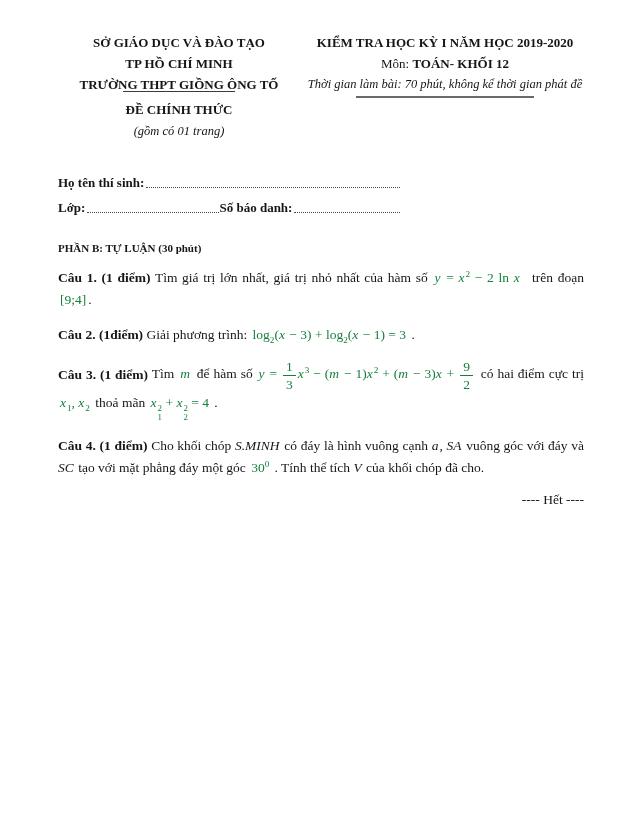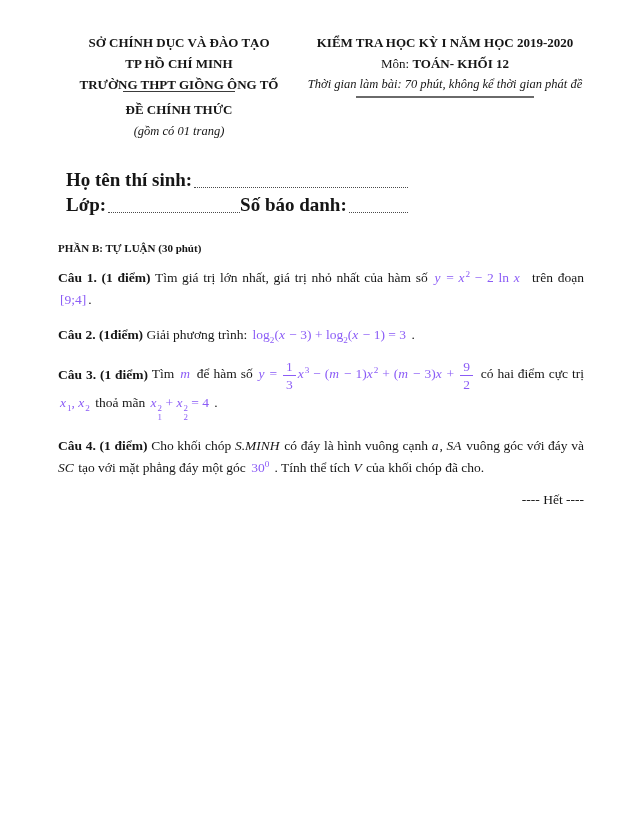--- a/index.html
+++ b/index.html
@@ -20,50 +20,50 @@
   .h-right .exam-title { font-weight:bold; }
   .h-right .subject-line { }
   .h-right .subject-value { font-weight:bold; }
   .h-right .time-note { font-style:italic; font-size:12.5px; }
   .rule-left { width:112px; height:0; border-bottom:1.5px solid #3b3b3b; margin:-4px auto 4px; }
   .rule-right { width:178px; height:0; border-bottom:2px solid #6a6a6a; margin:1px auto 0; }
   .de-chinh-thuc { margin-top:7px; }
   .gom-co { font-weight:normal; font-style:italic; font-size:12.5px; margin-top:1px; }
 
   
-  .student { margin-top:24px; margin-left:8px; width:342px; font-size:19px; font-weight:bold; }
+  .student { margin-top:24px; margin-left:0; width:342px; font-size:13px; font-weight:bold; }
   .s-row { display:flex; align-items:flex-end; height:25px; }
   .s-label { white-space:nowrap; }
   .dots { flex:1 1 auto; border-bottom:1.6px dotted #4a4a4a; margin:0 0 3px 2px; height:0; }
   .dots-fixed { flex:0 0 132px; }
 
   
   .section-title { margin-top:26px; font-size:11px; font-weight:bold; }
   .question { margin-top:13px; font-size:13.5px; line-height:1.62; text-align:justify; }
   .q-label { font-weight:bold; }
   .end-line { margin-top:13px; width:100%; text-align:right; font-size:13.5px; }
 
   
-  .math, .question .math { color:#8b5cf6; white-space:nowrap; margin:0 2px; }
+  .math, .question .math { color:#15803d; white-space:nowrap; margin:0 2px; }
   .question i { padding-right:1px; }
   sup { font-size:0.68em; vertical-align:super; line-height:0; }
   sub { font-size:0.68em; vertical-align:sub; line-height:0; }
   .frac { display:inline-block; vertical-align:middle; text-align:center; margin:0 2px; line-height:1; }
   .frac .fn { display:block; padding:1px 3px 2px; border-bottom:1px solid currentColor; }
   .frac .fd { display:block; padding:2px 3px 0; }
   .ss { display:inline-flex; flex-direction:column; align-items:flex-start; vertical-align:-0.45em; font-size:0.66em; line-height:1.05; }
 </style>
 </head>
 <body>
 
 <div class="page">
 
   <div class="header">
     <div class="h-left">
-      <div>SỞ CHÍNH DỤC VÀ ĐÀO TẠO</div>
+      <div>SỞ GIÁO DỤC VÀ ĐÀO TẠO</div>
       <div>TP HỒ CHÍ MINH</div>
       <div>TRƯỜNG THPT GIỒNG ÔNG TỐ</div>
       <div class="rule-left"></div>
       <div class="de-chinh-thuc">ĐỀ CHÍNH THỨC</div>
       <div class="gom-co">(gồm có 01 trang)</div>
     </div>
     <div class="h-right">
       <div class="exam-title">KIỂM TRA HỌC KỲ I NĂM HỌC 2019-2020</div>
       <div class="subject-line"><span>Môn: </span><span class="subject-value">TOÁN- KHỐI 12</span></div>
       <div class="time-note">Thời gian làm bài: 70 phút, không kể thời gian phát đề</div>

